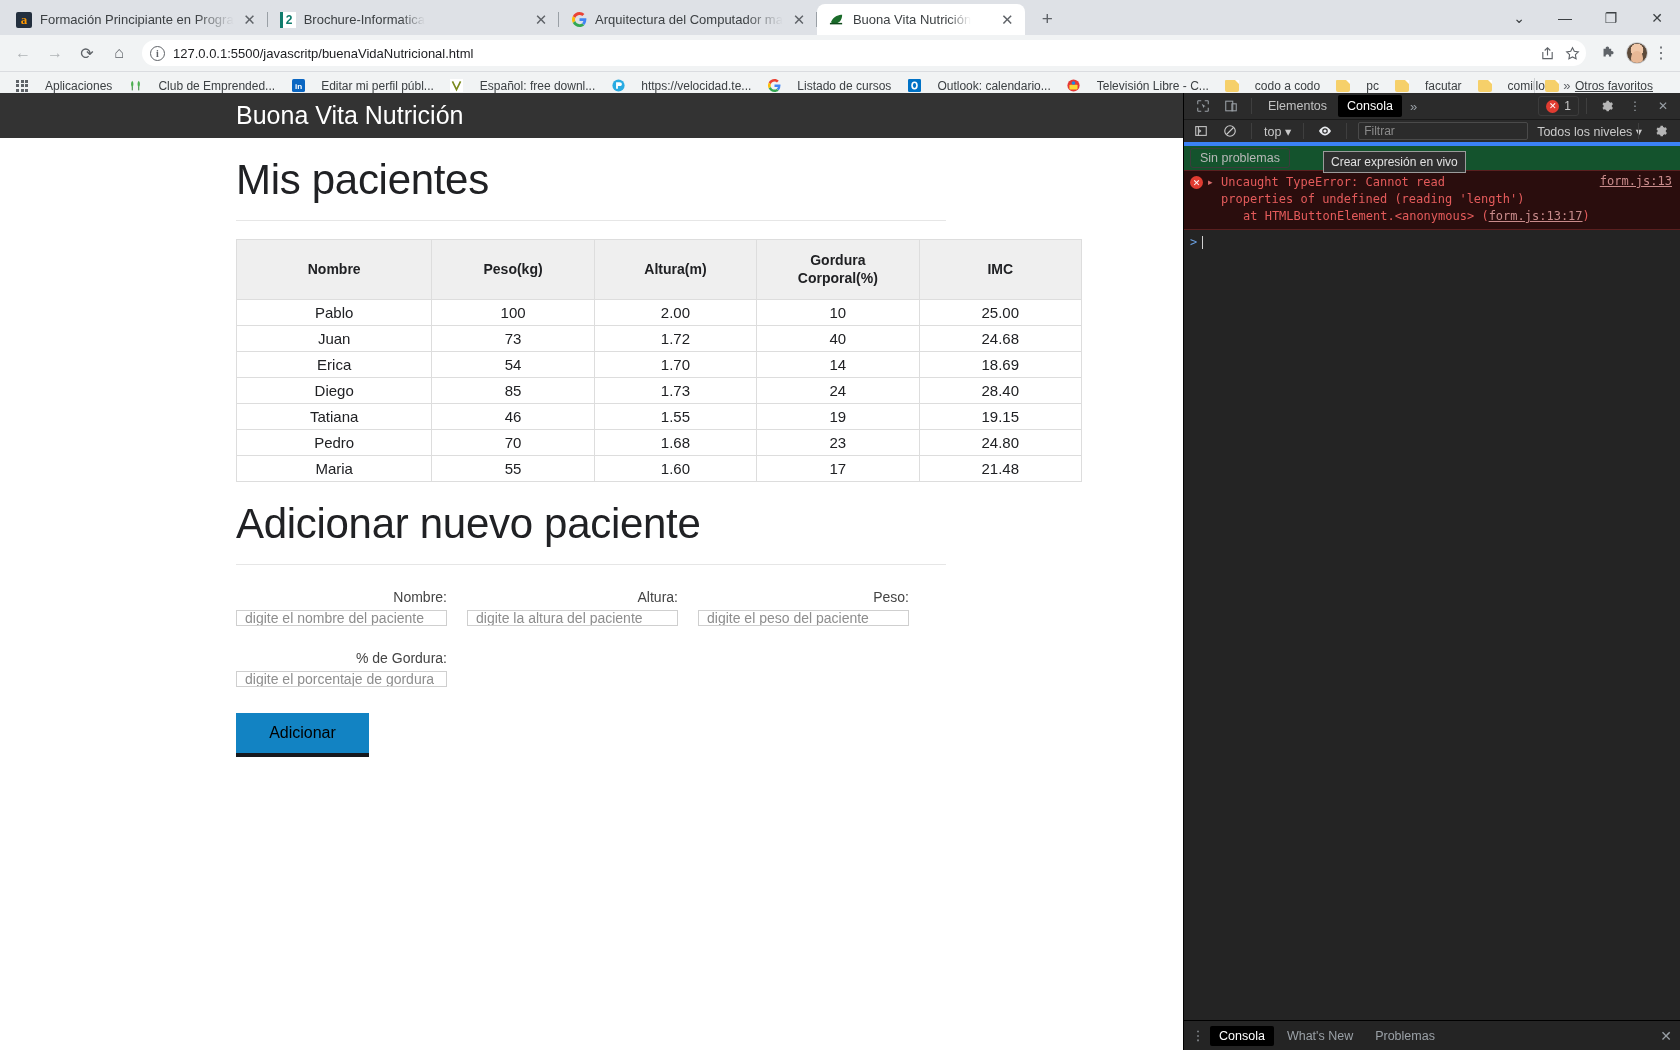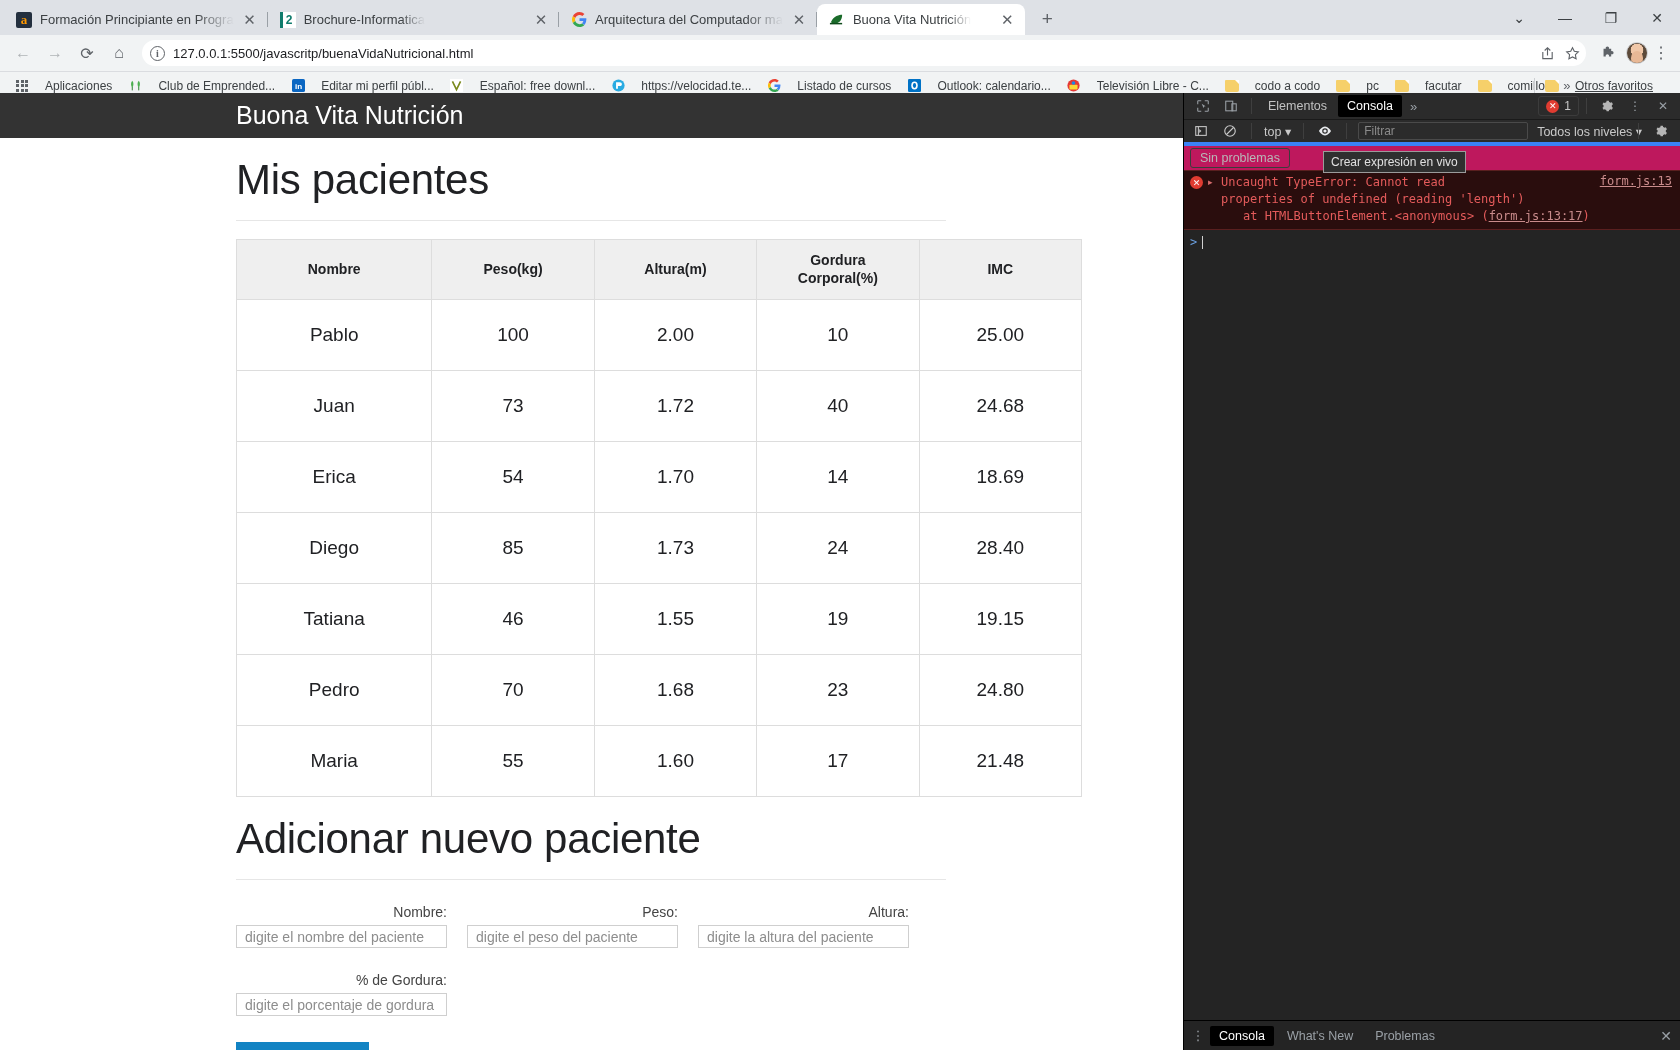--- a/index.html
+++ b/index.html
@@ -175,36 +175,36 @@
     background:#efefef;
     border:1px solid #dddddd;
     padding: 12px 6px;
     font-weight:bold;
     color:#202124;
     font-size:14px;
     line-height:1.25;
   }
   table.patients td {
     border:1px solid #dddddd;
-    padding: 24px 6px;
+    padding: 4px 6px;
     text-align:center;
     color:#202124;
-    font-size:19px;
+    font-size:15px;
   }
   table.patients col.c1 { width:160px; }
   table.patients col.c2 { width:133px; }
   table.patients col.c3 { width:133px; }
   table.patients col.c4 { width:133px; }
   table.patients col.c5 { width:133px; }
 
   .form-row { display:flex; gap:20px; margin-top:24px; }
   .field { display:flex; flex-direction:column;align-items:flex-end; }
   .field label { font-size:14px; color:#444; margin-bottom:5px; }
   .field input {
-    width:211px; height:23px;
+    width:211px; height:16px;
     border:1px solid #cfcfcf;
     padding: 0 8px;
     font-size:14px;
     color:#0f172a;
     font-family:"Liberation Sans", sans-serif;
     background:#fff;
   }
   .field input::placeholder { color:#8d8d8d; }
   .btn-add {
     margin-top:26px;
@@ -273,21 +273,21 @@
     outline:none;
     margin-left:3px;
   }
   .dt-filter::placeholder { color:#8b8b8b; }
   .dt-level { font-size:12.5px; color:#c9c9c9; padding: 0 6px; }
   .dt-ctx { font-size:12.5px; color:#c9c9c9; padding: 0 4px; }
   .dt-toolbar-right { position:absolute; right:6px; display:flex; align-items:center; gap:4px; }
 
   .dt-issuebar {
     height:24px; display:flex; align-items:center;
-    background:#be185d; padding-left:6px;
+    background:#14532d; padding-left:6px;
     position:relative;
   }
   .dt-issuepill {
     border:1px solid #3c3c3c; border-radius:3px;
     padding: 2px 9px; color:#b8b8b8; font-size:12.5px;
   }
   .tooltip {
     position:absolute;
     left:139px; top:5px;
     background:#2f2f2f;
@@ -652,26 +652,26 @@
 
       <h2 class="h2-title">Adicionar nuevo paciente</h2>
       <hr class="hr">
 
       <div class="form-row">
         <div class="field">
           <label>Nombre:</label>
           <input type="text" placeholder="digite el nombre del paciente" style="">
         </div>
         <div class="field">
+          <label>Altura:</label>
+          <input type="text" placeholder="digite la altura del paciente" style="">
+        </div>
+        <div class="field">
           <label>Peso:</label>
           <input type="text" placeholder="digite el peso del paciente" style="">
-        </div>
-        <div class="field">
-          <label>Altura:</label>
-          <input type="text" placeholder="digite la altura del paciente" style="">
         </div>
       </div>
 
       <div class="form-row">
         <div class="field">
           <label>% de Gordura:</label>
           <input type="text" placeholder="digite el porcentaje de gordura del paciente" style="">
         </div>
       </div>
 

